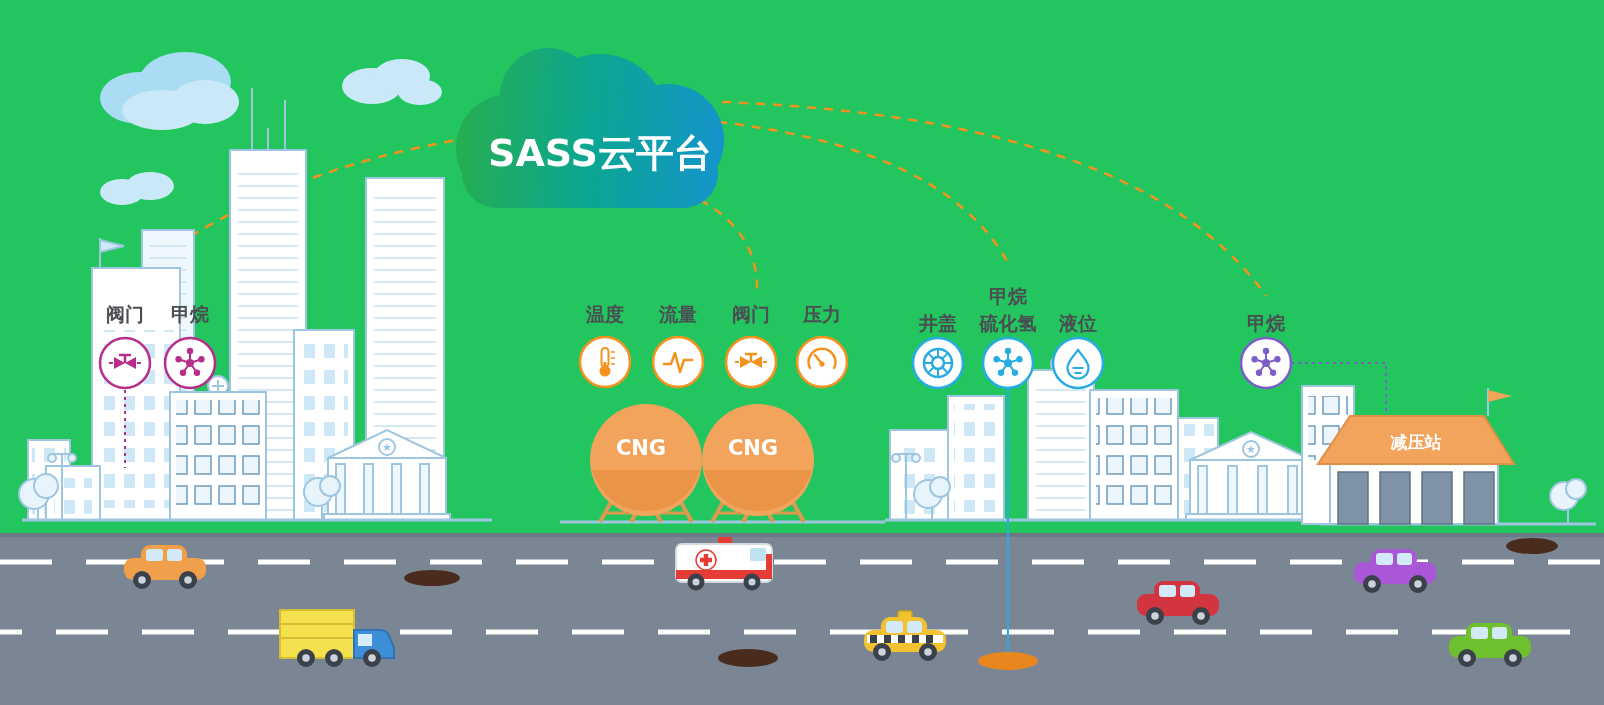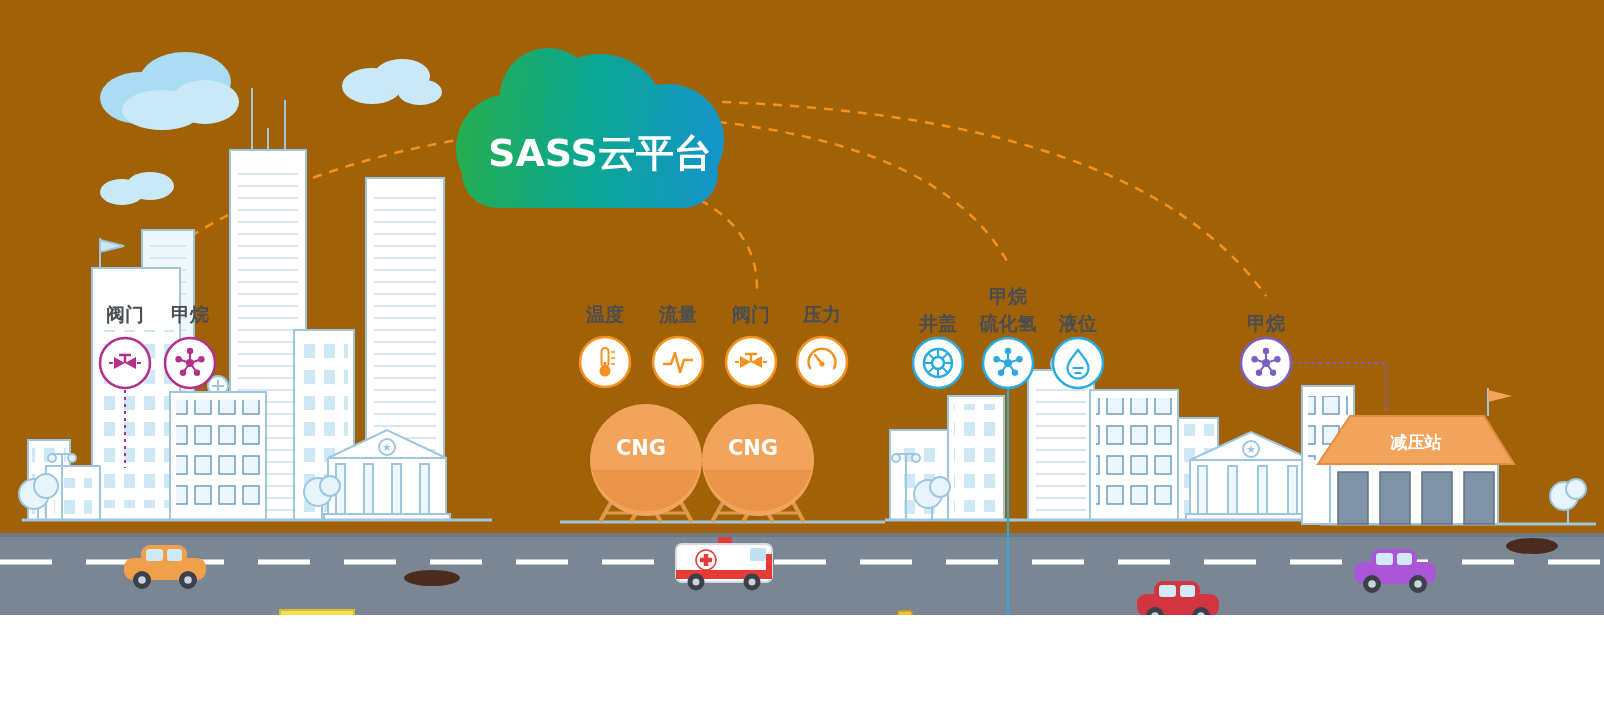--- a/index.html
+++ b/index.html
@@ -1,16 +1,16 @@
 <!DOCTYPE html>
 <html><head>
 <meta charset="utf-8">
 <style>
   html,body{margin:0;padding:0;background:#ffffff;}
-  .stage{position:relative;width:1604px;height:615px;overflow:hidden;background:#a16207;
+  .stage{position:relative;width:1604px;height:705px;overflow:hidden;background:#22c55e;
          font-family:"DejaVu Sans",sans-serif;}
   svg{display:block;}
   .lbl{font:bold 19px "DejaVu Sans",sans-serif;fill:#4a4d52;text-anchor:middle;}
   .cloudTxt{font:bold 38px "DejaVu Sans",sans-serif;fill:#ffffff;text-anchor:middle;}
   .tankTxt{font:bold 21px "DejaVu Sans",sans-serif;fill:#ffffff;text-anchor:middle;}
   .stationTxt{font:bold 17px "DejaVu Sans",sans-serif;fill:#ffffff;text-anchor:middle;}
 </style>
 </head>
 <body>
 

